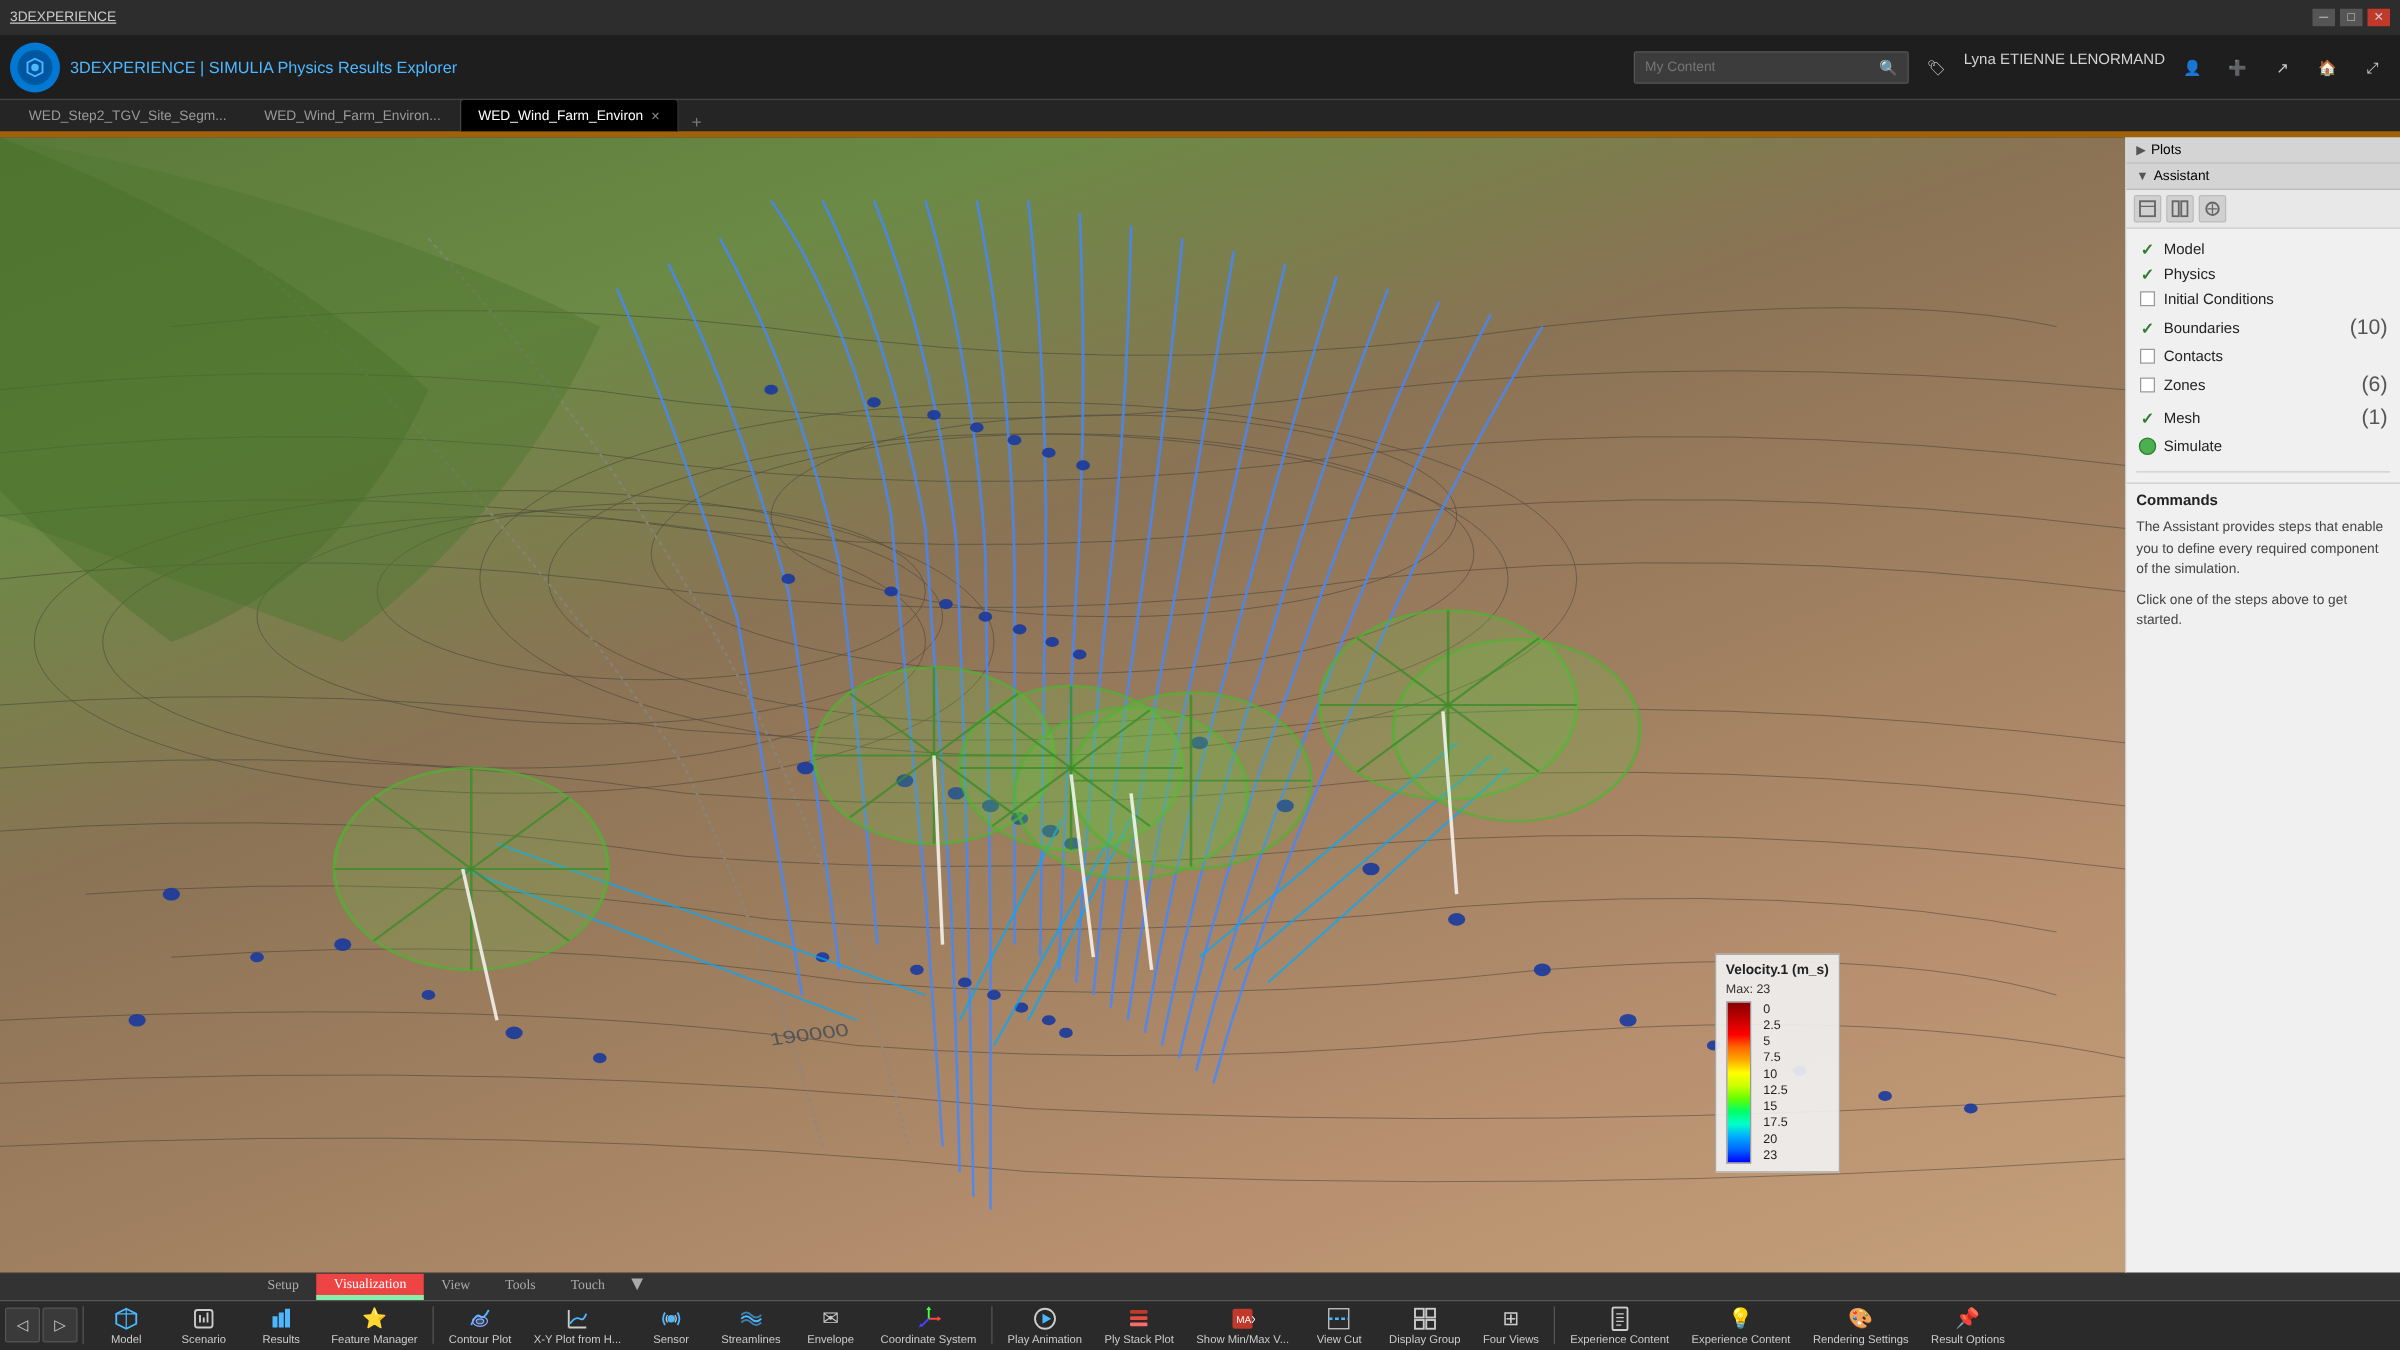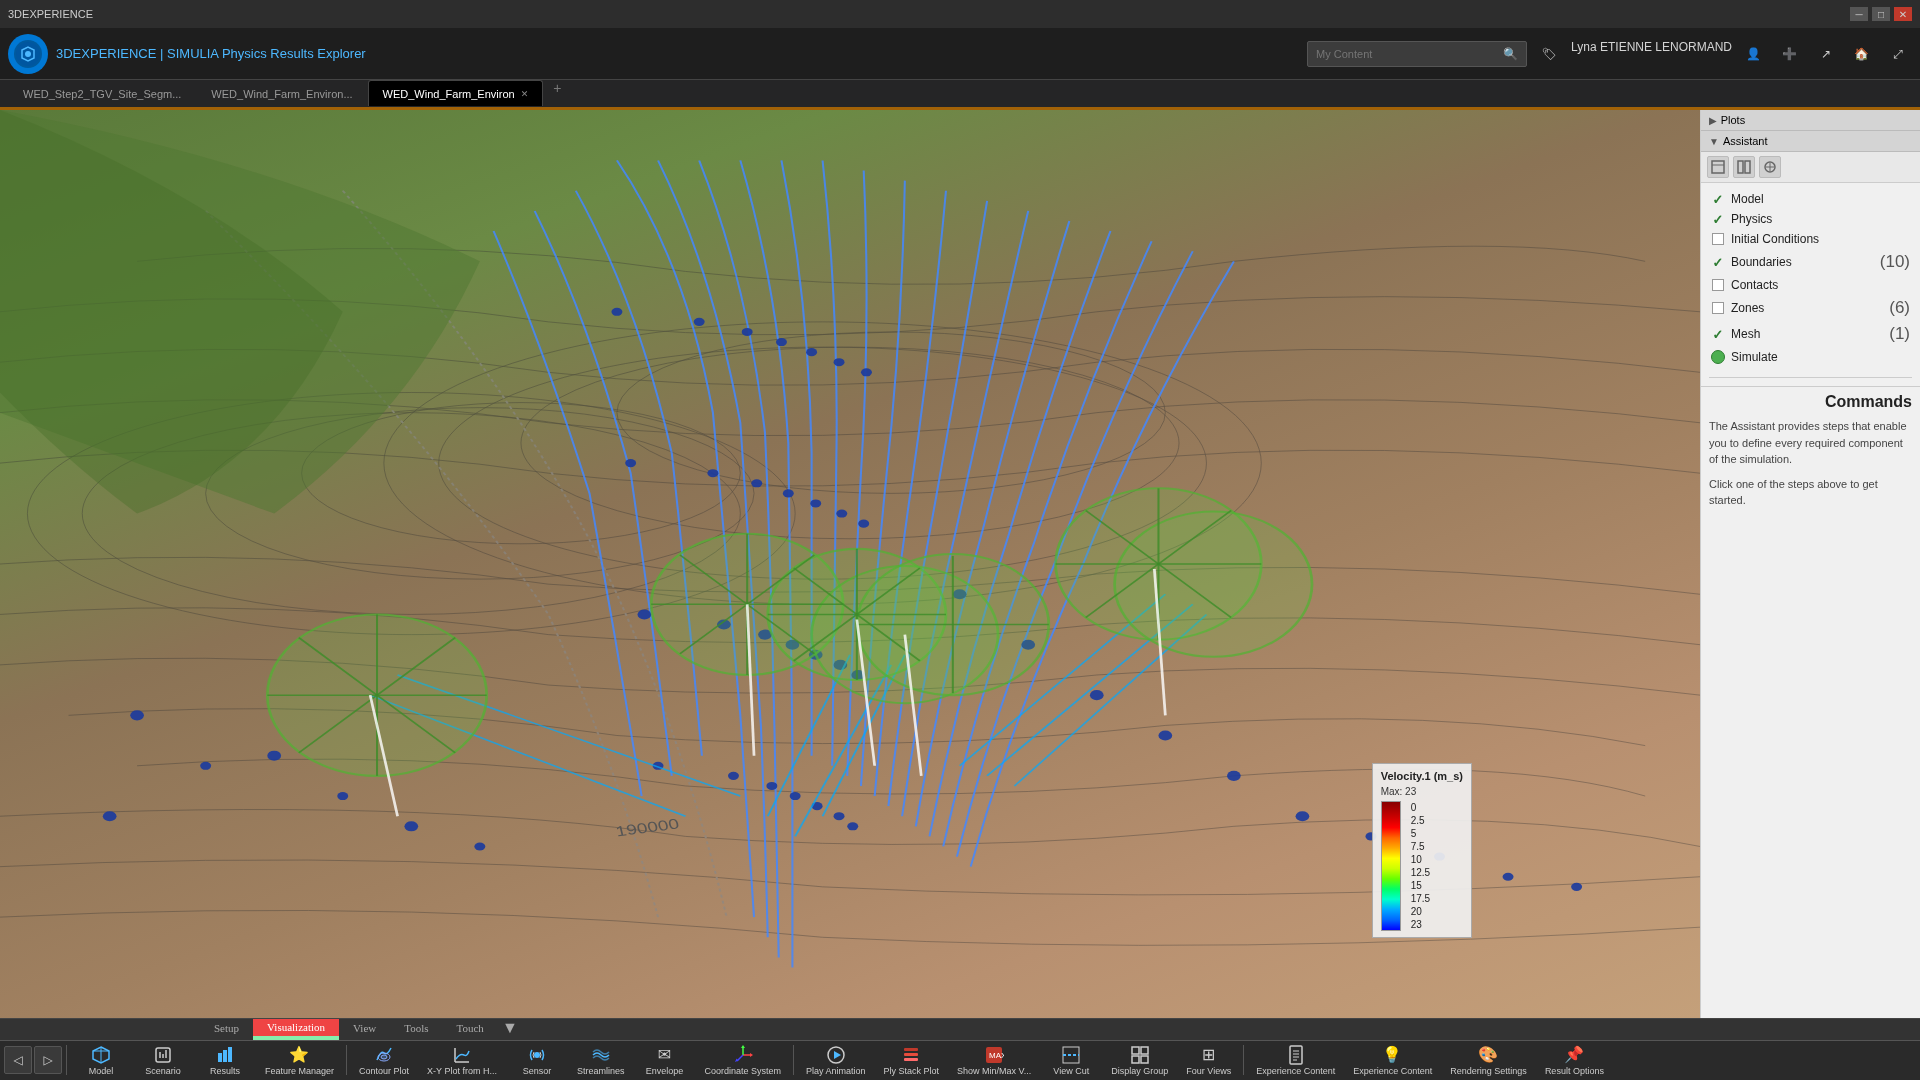--- a/index.html
+++ b/index.html
@@ -4,21 +4,21 @@
   <style>
     * { margin: 0; padding: 0; box-sizing: border-box; }
     body { width: 1920px; height: 1080px; overflow: hidden; font-family: 'Segoe UI', Arial, sans-serif; font-size: 12px; background: #1a1a2e; }
 
     
     #title-bar {
       width: 100%; height: 28px; background: #2d2d2d;
       display: flex; align-items: center; justify-content: space-between;
       padding: 0 8px; color: #ccc; font-size: 11px;
     }
-    #title-bar-left { display: flex; align-items: flex-end; gap: 6px; }
+    #title-bar-left { display: flex; align-items: flex-end; gap: 6px; text-decoration: underline; }
     #title-bar-right { display: flex; gap: 4px; }
     .win-btn { width: 18px; height: 14px; background: #555; border: none; cursor: pointer; font-size: 10px; color: #ccc; display: flex; align-items: center; justify-content: center; }
     .win-btn.close { background: #c0392b; }
 
     
     #top-toolbar {
       width: 100%; height: 52px; background: #1e1e1e;
       display: flex; align-items: center; padding: 0 8px; gap: 8px;
       border-bottom: 1px solid #444;
     }
@@ -31,22 +31,22 @@
       display: flex; align-items: center; padding: 0 8px; color: #999;
       border-radius: 2px;
     }
     #search-input { background: transparent; border: none; outline: none; color: #ccc; flex: 1; font-size: 11px; }
     .toolbar-icon { width: 28px; height: 28px; display: flex; align-items: center; justify-content: center; color: #ccc; cursor: pointer; border-radius: 2px; }
     #user-info { color: #d4d4d4; font-size: 12px; margin-left: auto; display: flex; gap: 8px; }
 
     
     #tab-bar {
       width: 100%; height: 30px; background: #252526;
-      display: flex; padding: 0 8px;
-      border-bottom: 3px solid #a16207;
+      display: flex; align-items: flex-end; padding: 0 8px;
+      border-bottom: 5px solid #a16207;
     }
     .tab {
       height: 26px; padding: 0 14px; display: flex; align-items: center;
       color: #999; font-size: 11px; cursor: pointer; border-radius: 3px 3px 0 0;
       border: 1px solid transparent; border-bottom: none; gap: 6px;
     }
     .tab.active { background: #000000; color: #fff; border-color: #444; }
     .tab-add { padding: 0 10px; color: #777; cursor: pointer; font-size: 14px; }
 
     
@@ -94,22 +94,22 @@
     }
     .check-icon { width: 14px; height: 14px; display: flex; align-items: center; justify-content: center; }
     .check-green { color: #2e7d32; font-size: 13px; font-weight: bold; }
     .check-empty { width: 12px; height: 12px; border: 1px solid #999; background: white; }
     .check-circle-green { width: 14px; height: 14px; border-radius: 50%; background: #4caf50; border: 1px solid #2e7d32; }
     .check-label { flex: 1; color: #222; }
     .check-count { color: #555; font-size: 17px; }
 
     
     #commands-header {
-      padding: 6px 8px 3px 8px; font-size: 16px; font-weight: bold; color: #222;
-      border-top: 1px solid #ccc; margin-top: 4px; text-align: right;
+      padding: 6px 8px 3px 8px; font-size: 12px; font-weight: bold; color: #222;
+      border-top: 1px solid #ccc; margin-top: 4px;
     }
     #commands-text {
       padding: 4px 8px; font-size: 11px; color: #444; line-height: 1.5;
     }
     #commands-text2 {
       padding: 4px 8px; font-size: 11px; color: #444; line-height: 1.5;
     }
 
     
     #velocity-legend {

